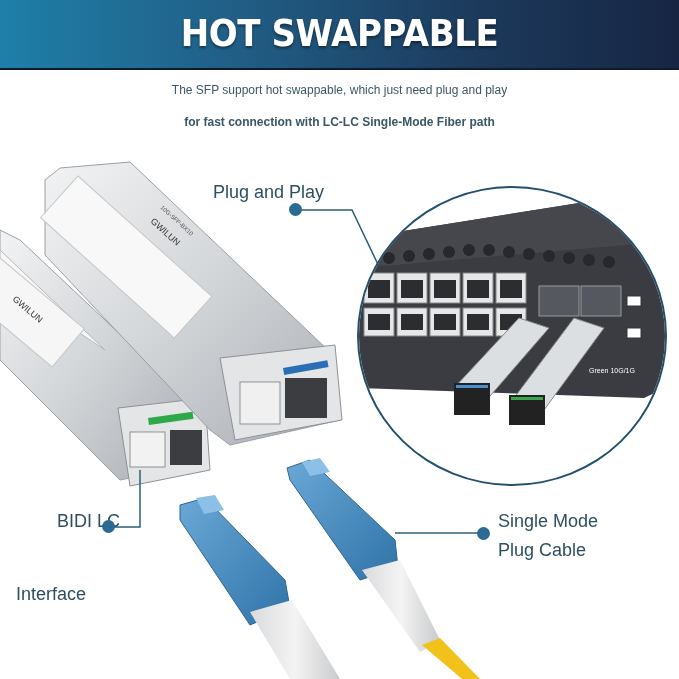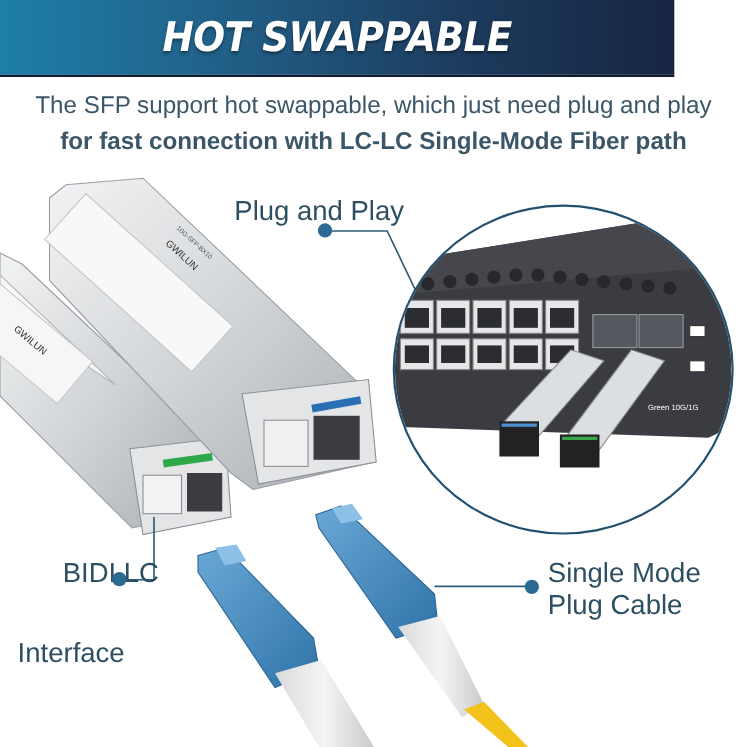--- a/index.html
+++ b/index.html
@@ -1,26 +1,26 @@
 <!DOCTYPE html>
 <html><head>
 <meta charset="utf-8">
 <style>
   html,body{margin:0;padding:0;background:#fff;}
   body{width:679px;height:679px;position:relative;overflow:hidden;font-family:"Liberation Sans","DejaVu Sans",sans-serif;}
-  .banner{position:absolute;left:0;top:0;width:613px;height:68px;
+  .banner{position:absolute;left:0;top:0;width:679px;height:68px;
     background:linear-gradient(90deg,#1e7fa8 0%,#215e86 35%,#1c3a5c 70%,#172543 100%);
-    border-bottom:2px solid #0f1b2e;font-style:italic;}
+    border-bottom:2px solid #0f1b2e;}
   .banner-title{position:absolute;left:0;right:0;top:12px;text-align:center;color:#fff;
     font-family:"DejaVu Sans",sans-serif;font-weight:bold;font-size:37px;letter-spacing:-0.5px;
     text-shadow:0 2px 3px rgba(0,0,0,0.45);transform:scaleX(0.92);}
-  .subtitle{position:absolute;left:0;right:0;text-align:center;color:#3b5666;font-size:22px;}
+  .subtitle{position:absolute;left:0;right:0;text-align:center;color:#3b5666;font-size:12px;}
   .sub1{top:83px;}
   .sub2{top:115px;font-weight:bold;}
-  .callout{position:absolute;color:#2e4f61;font-size:25px;line-height:29px;}
+  .callout{position:absolute;color:#2e4f61;font-size:18px;line-height:29px;}
   .dot{position:absolute;width:13px;height:13px;border-radius:50%;background:#2a6a93;}
   svg.overlay{position:absolute;left:0;top:0;}
   .circle{position:absolute;left:357px;top:186px;width:306px;height:296px;border-radius:50%;
     border:2px solid #24506f;overflow:hidden;background:#fff;}
 </style>
 </head>
 <body>
 
 <div class="banner">
   <div class="banner-title">HOT SWAPPABLE</div>

